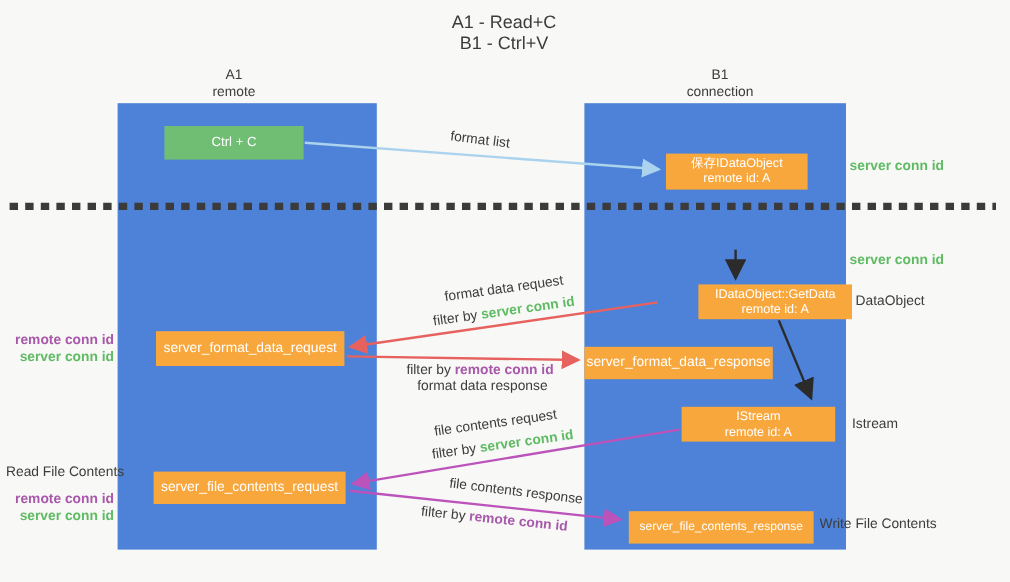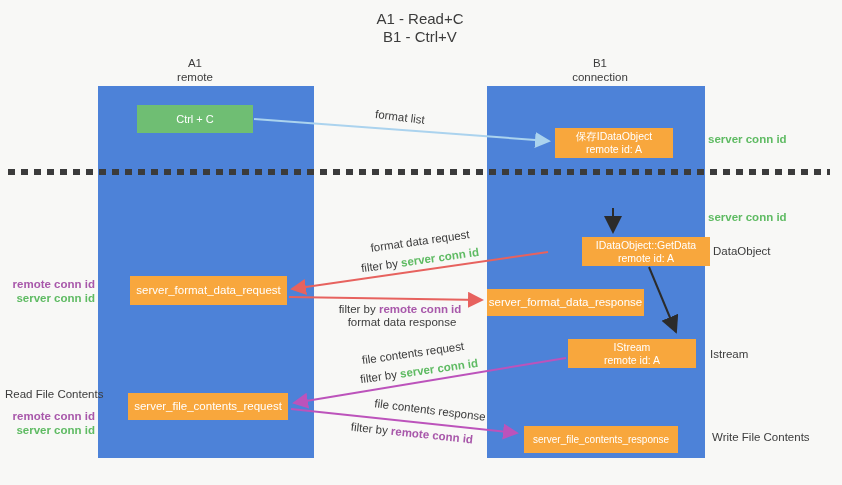--- a/index.html
+++ b/index.html
@@ -58,21 +58,21 @@
     font-size: 11.5px; color: var(--text-dark); z-index: 4;
   }
   .side-label.green  { color: var(--label-green);  font-weight: bold; }
   .side-label.purple { color: var(--label-purple); font-weight: bold; }
   .rt { text-align: right; width: 95px; left: 0; }
 
   #lbl-server-conn-top { left: 708px; top: 133px; }
   #lbl-server-conn-mid { left: 708px; top: 211px; }
   #lbl-dataobject      { left: 713px; top: 245px; }
   #lbl-istream-side    { left: 710px; top: 348px; }
-  #lbl-write-file      { left: 712px; top: 431px; }
+  #lbl-write-file      { left: 683px; top: 431px; }
   #lbl-read-file       { left: 5px;   top: 388px; }
   #lbl-remote-conn-1   { top: 278px; }
   #lbl-server-conn-1   { top: 292px; }
   #lbl-remote-conn-2   { top: 410px; }
   #lbl-server-conn-2   { top: 424px; }
 
   .flow-label {
     position: absolute; white-space: nowrap;
     font-size: 11.5px; color: var(--text-dark); z-index: 4;
   }

